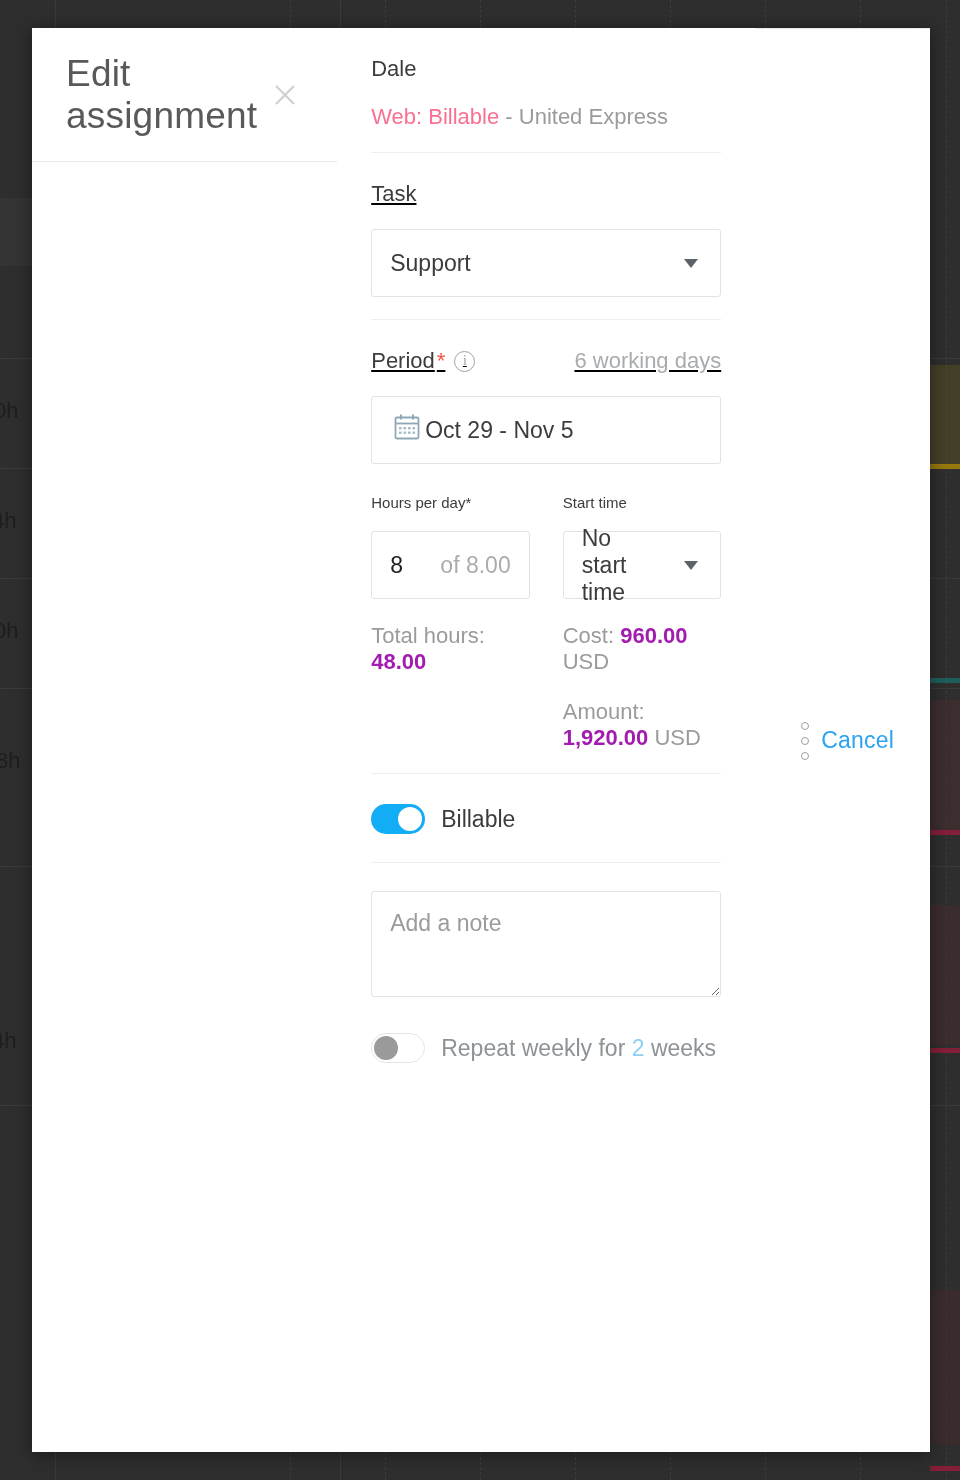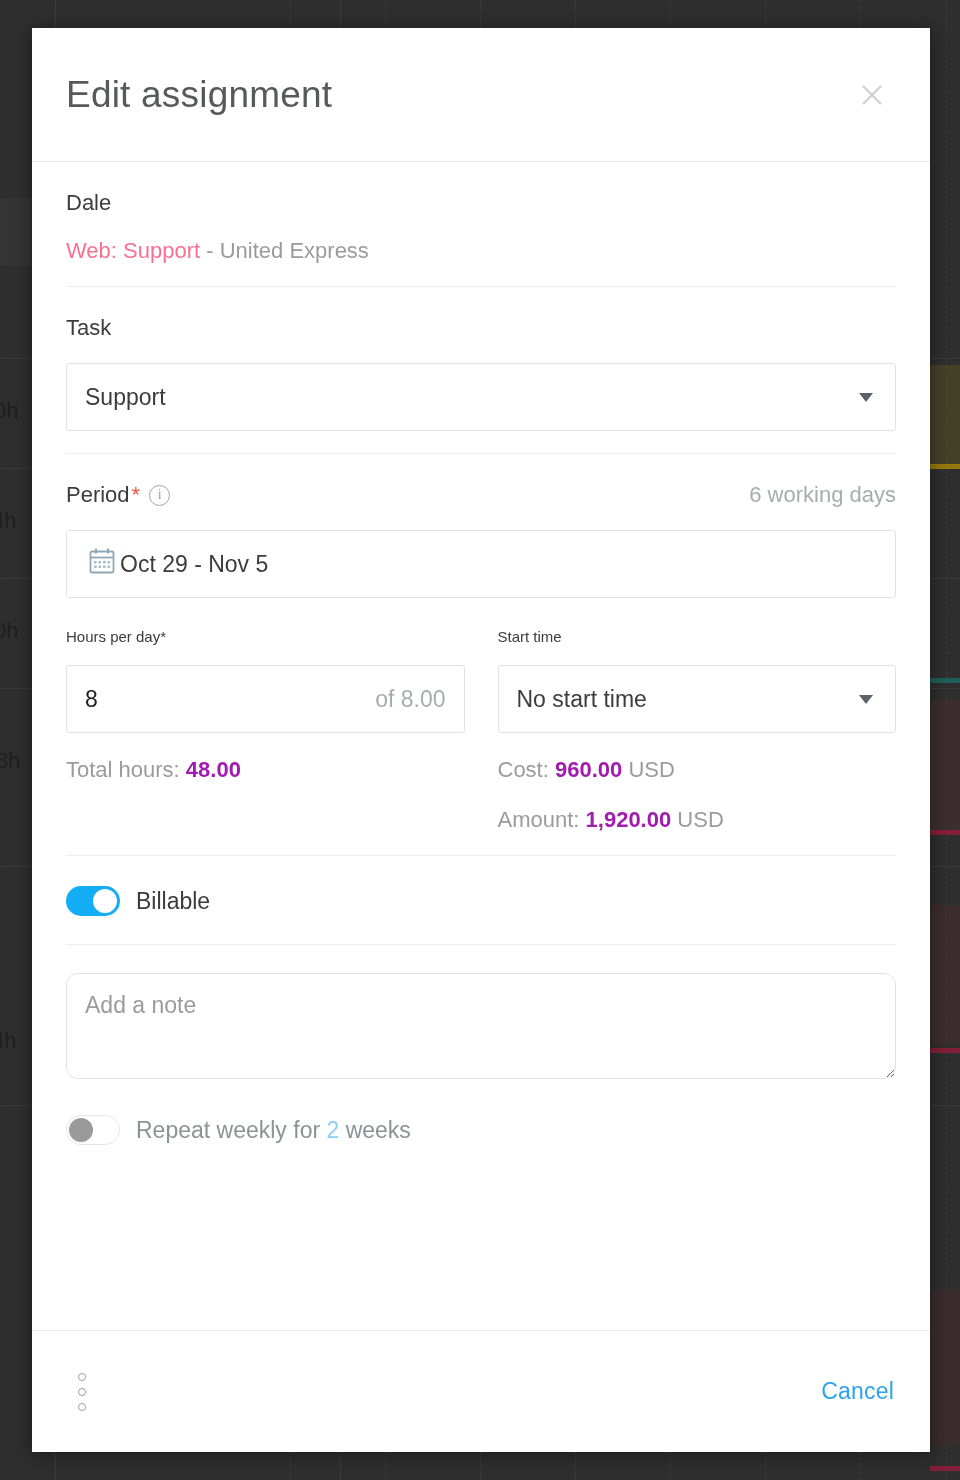--- a/index.html
+++ b/index.html
@@ -54,21 +54,21 @@
   
   #modal {
     position: absolute;
     left: 32px;
     top: 28px;
     width: 898px;
     height: 1424px;
     background: #ffffff;
     box-shadow: 0 2px 16px rgba(0,0,0,0.45);
     display: flex;
-    flex-direction: column;
+    flex-direction: row;
   }
 
   
   .modal-header {
     height: 134px;
     flex: 0 0 134px;
     border-bottom: 1px solid #e6e8ea;
     display: flex;
     align-items: center;
     justify-content: space-between;
@@ -117,20 +117,21 @@
     color: #3c3c3c;
     font-weight: 400;
   }
   .field-label .req { color: #f4533f; margin-left: 2px; }
 
   .label-row {
     display: flex;
     align-items: center;
     justify-content: space-between;
     margin-bottom: 22px;
+    text-decoration: underline;
   }
   .label-left { display: flex; align-items: center; gap: 9px; }
   .working-days { font-size: 22px; color: #a9acaf; }
 
   .info-icon {
     width: 21px;
     height: 21px;
     border: 1.6px solid #9aa3ab;
     border-radius: 50%;
     color: #9aa3ab;
@@ -218,21 +219,21 @@
   .toggle.off .knob { background: #9a9a9a; left: 2px; top: 2px; }
   .toggle-label { font-size: 23px; color: #3c3c3c; }
   .toggle-label-muted { font-size: 23px; color: #8d9296; }
   .accent-count { color: #8ecff5; }
 
   
   .note-area {
     width: 100%;
     height: 106px;
     border: 1px solid #dfe3e8;
-    border-radius: 12px;
+    border-radius: 3px;
     padding: 18px 18px;
     font-size: 23px;
     color: #3c3c3c;
     font-family: "Liberation Sans", sans-serif;
     resize: vertical;
     outline: none;
   }
   .note-area::placeholder { color: #9b9b9b; }
 
   
@@ -332,21 +333,21 @@
         <line x1="23" y1="5" x2="5" y2="23" stroke="#cfcfcf" stroke-width="2.2"></line>
       </svg>
     </div>
   </div>
 
   <div class="modal-body">
 
     <div class="section">
       <div class="person-name">Dale</div>
       <div class="project-line">
-        <span class="project-task">Web: Support</span><span> - </span><span>United Express</span>
+        <span class="project-task">Web: Billable</span><span> - </span><span>United Express</span>
       </div>
     </div>
 
     <div class="section">
       <div class="label-row">
         <div class="label-left">
           <span class="field-label">Task</span>
         </div>
       </div>
       <div class="input-box select-box">

